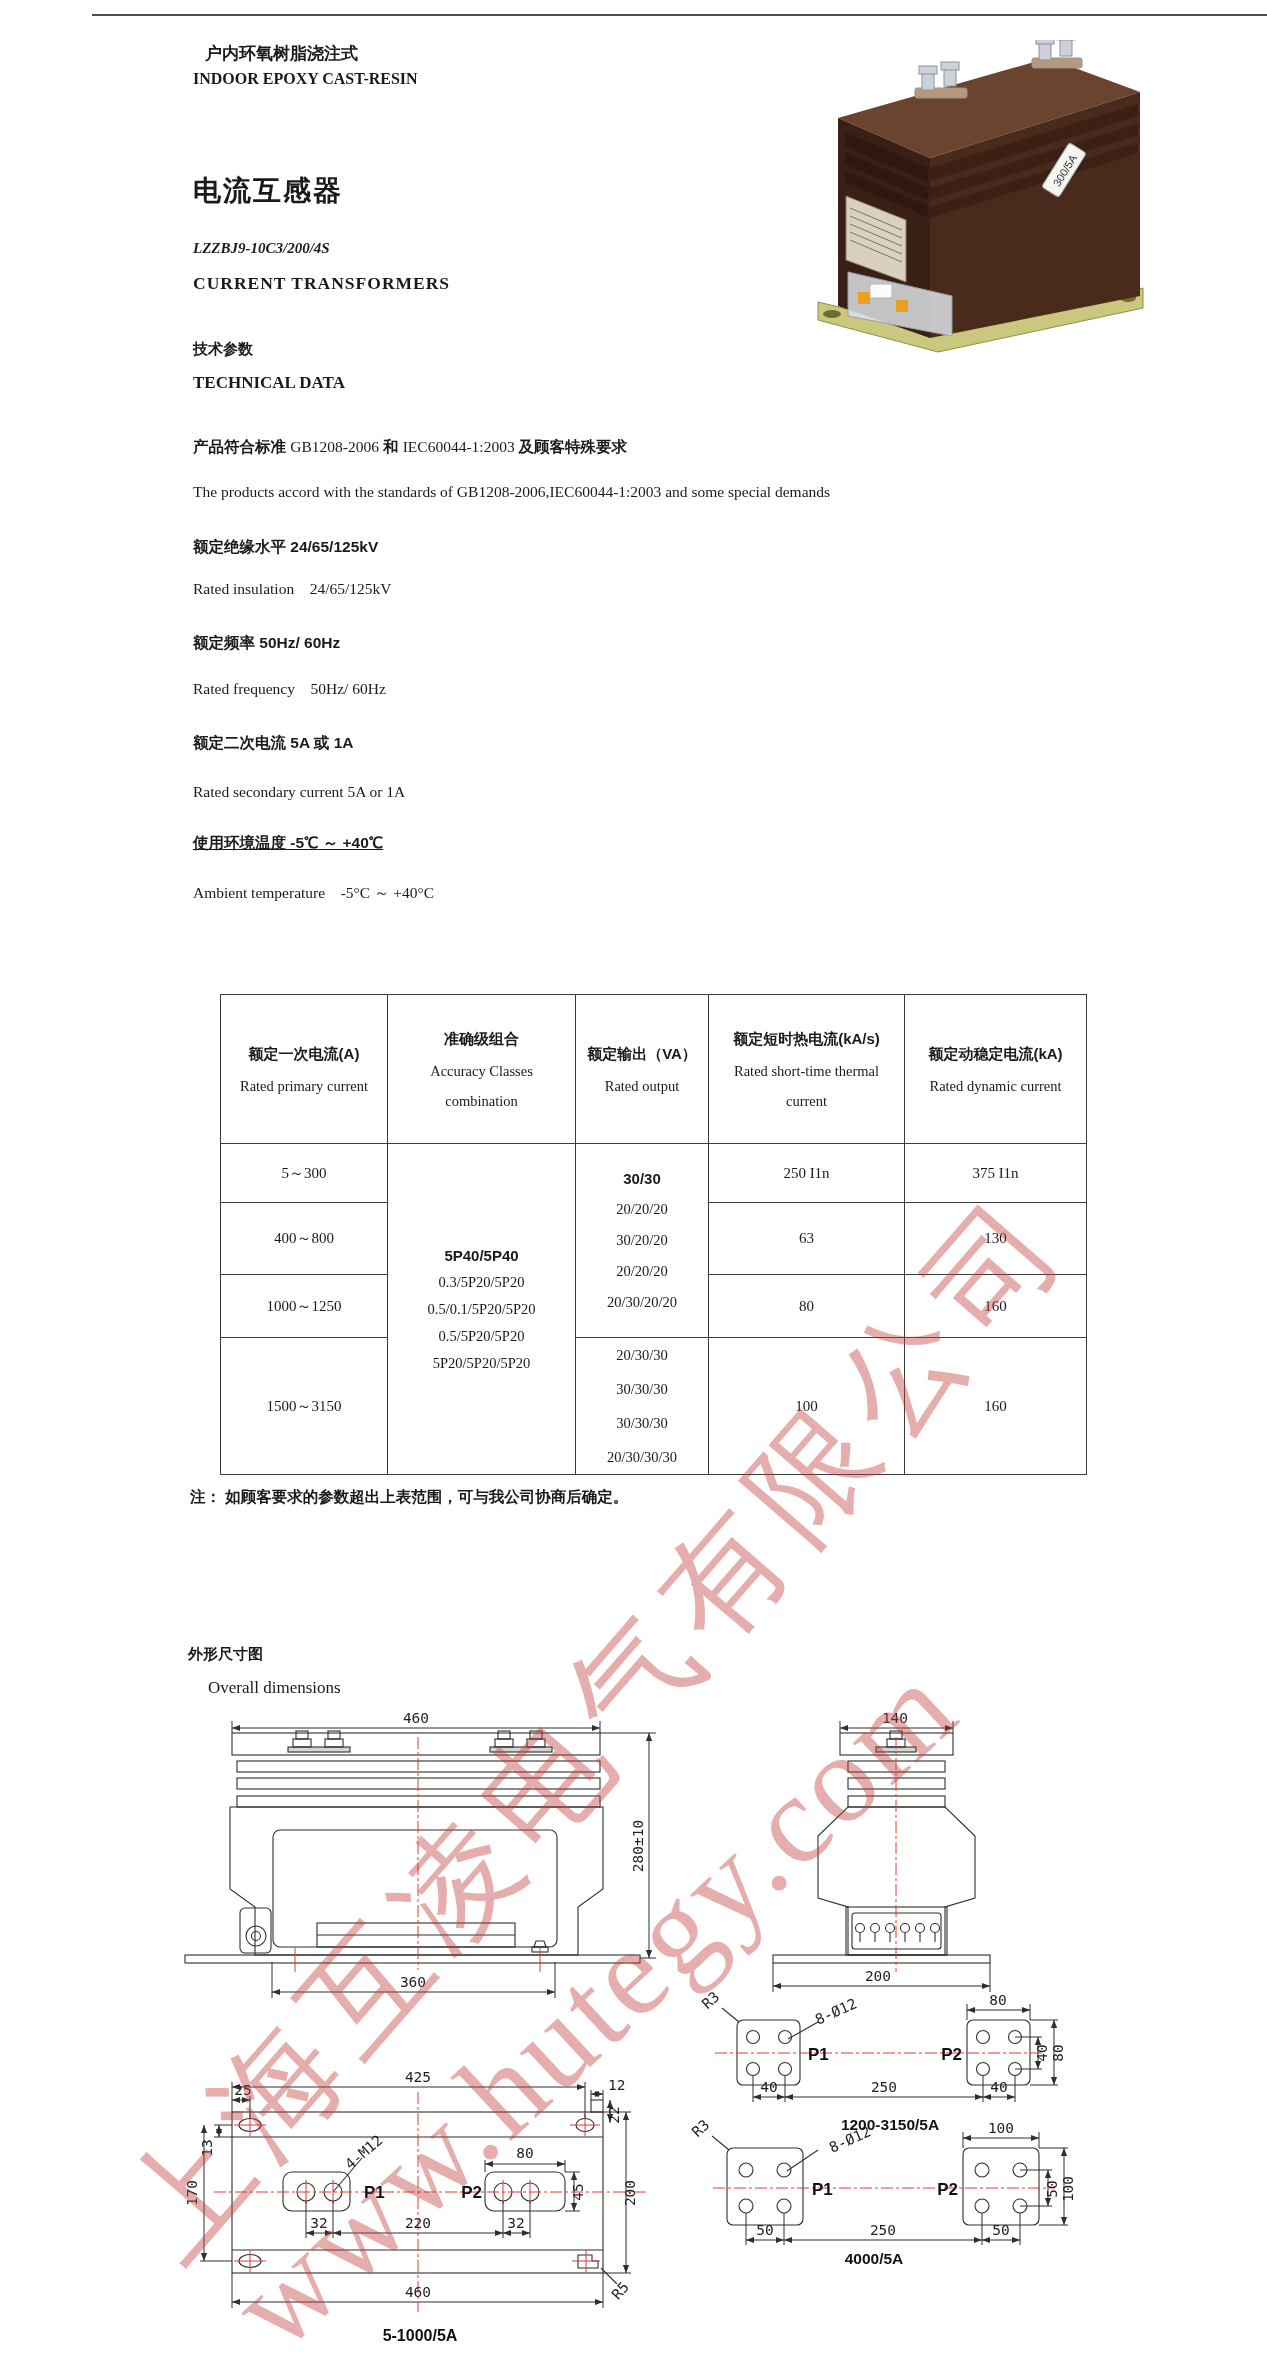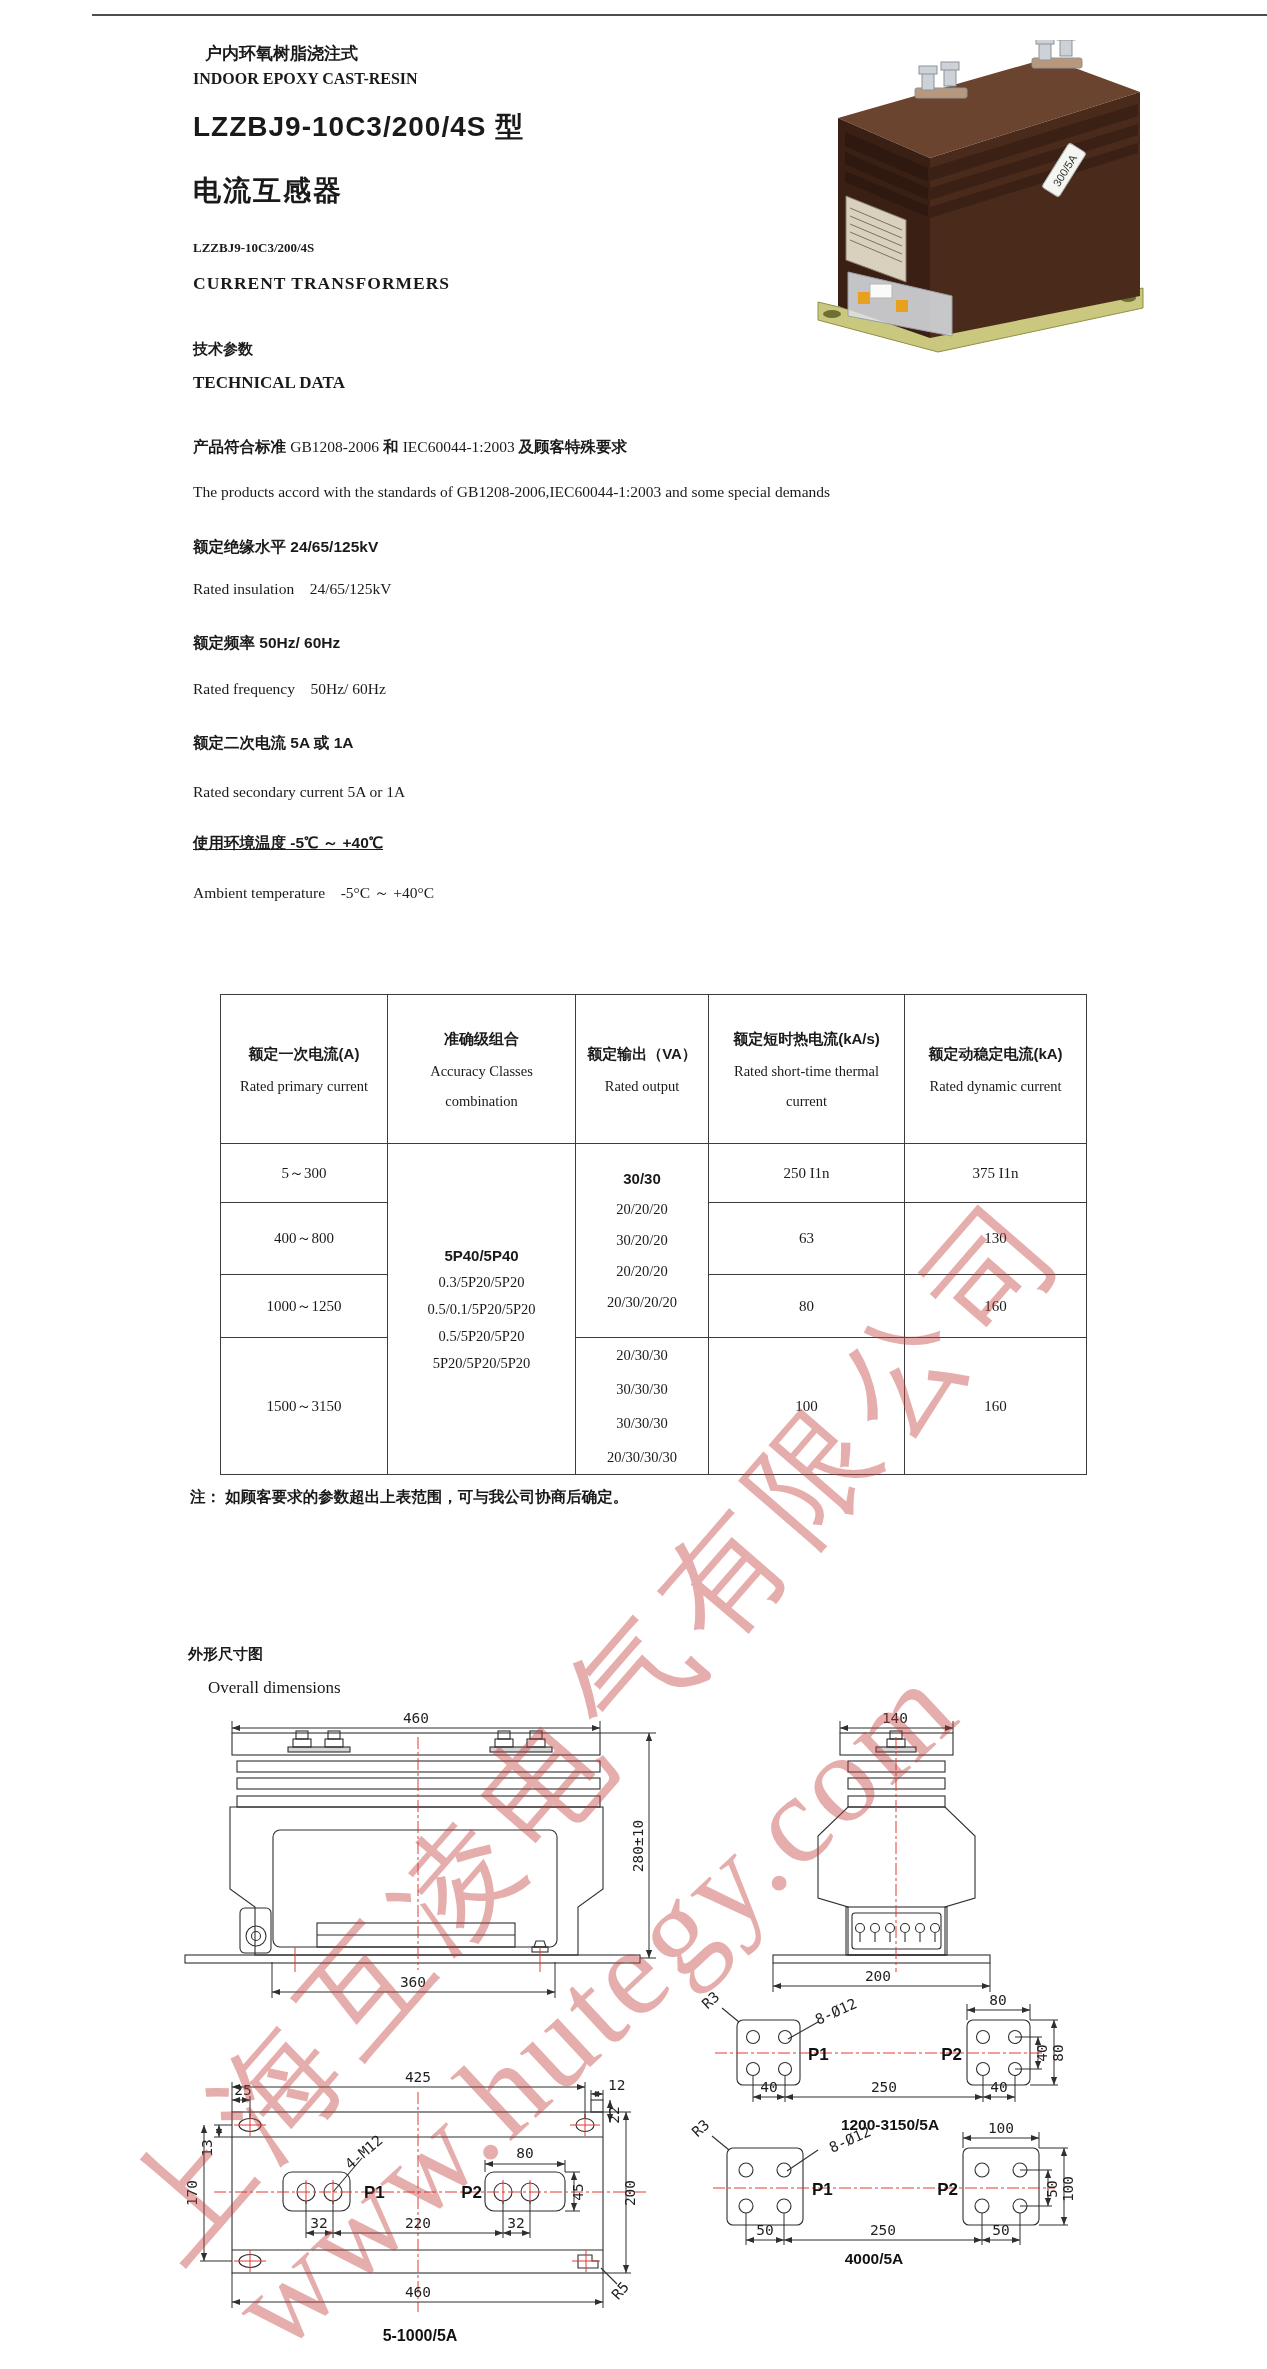--- a/index.html
+++ b/index.html
@@ -7,21 +7,21 @@
         font-family:"Liberation Serif",serif;color:#1a1a1a;}
   .abs{position:absolute;white-space:pre;}
   .cnb{font-family:"Liberation Sans",sans-serif;font-weight:bold;}
   .srf{font-family:"Liberation Serif",serif;}
   .srfb{font-family:"Liberation Serif",serif;font-weight:bold;}
   .toprule{position:absolute;left:92px;top:14px;width:1175px;height:0;border-top:2.5px solid #4d4d4d;}
   .h-sub-cn{font-size:17px;}
   .h-sub-en{font-size:16px;}
   .h-model{font-size:28px;letter-spacing:1px;}
   .h-prod{font-size:28px;letter-spacing:2px;}
-  .h-model2{font-size:13px;}
+  .h-model2{font-size:15px;font-style:italic;}
   .h-curr{font-size:17.5px;letter-spacing:1px;}
   .sec-h-cn{font-size:15px;}
   .sec-h-en{font-size:17px;}
   .body15{font-size:15.5px;}
   
   table.spec{position:absolute;left:220px;top:994px;width:866px;border-collapse:collapse;table-layout:fixed;}
   table.spec td,table.spec th{border:1.4px solid #3c3c3c;text-align:center;vertical-align:middle;padding:0;}
   table.spec th{font-weight:normal;}
   .th-cn{font-family:"Liberation Sans",sans-serif;font-weight:bold;font-size:15px;line-height:34px;}
   .th-en{font-family:"Liberation Serif",serif;font-size:14.5px;line-height:30px;}
@@ -46,21 +46,20 @@
 </style>
 </head>
 <body>
 
 <div class="page">
 
   <div class="toprule"></div>
 
   <div class="abs cnb h-sub-cn" style="left:205px;top:42px;">户内环氧树脂浇注式</div>
   <div class="abs srfb h-sub-en" style="left:193px;top:70px;">INDOOR EPOXY CAST-RESIN</div>
-  <div class="abs cnb h-model" style="left:193px;top:108px;">LZZBJ9-10C3/200/4S 型</div>
   <div class="abs cnb h-prod" style="left:193px;top:172px;">电流互感器</div>
   <div class="abs srfb h-model2" style="left:193px;top:240px;">LZZBJ9-10C3/200/4S</div>
   <div class="abs srfb h-curr" style="left:193px;top:273px;">CURRENT TRANSFORMERS</div>
 
   <svg width="340" height="320" viewBox="810 40 340 320" style="position:absolute;left:810px;top:40px;">
     <g>
       <polygon points="818,302 935,330 1143,288 1143,308 938,352 818,320" fill="#c9c87e" stroke="#8f8f46" stroke-width="1"></polygon>
       <ellipse cx="832" cy="314" rx="9" ry="4" fill="#6e6e35"></ellipse>
       <ellipse cx="1128" cy="298" rx="8" ry="4" fill="#6e6e35"></ellipse>
     </g>

